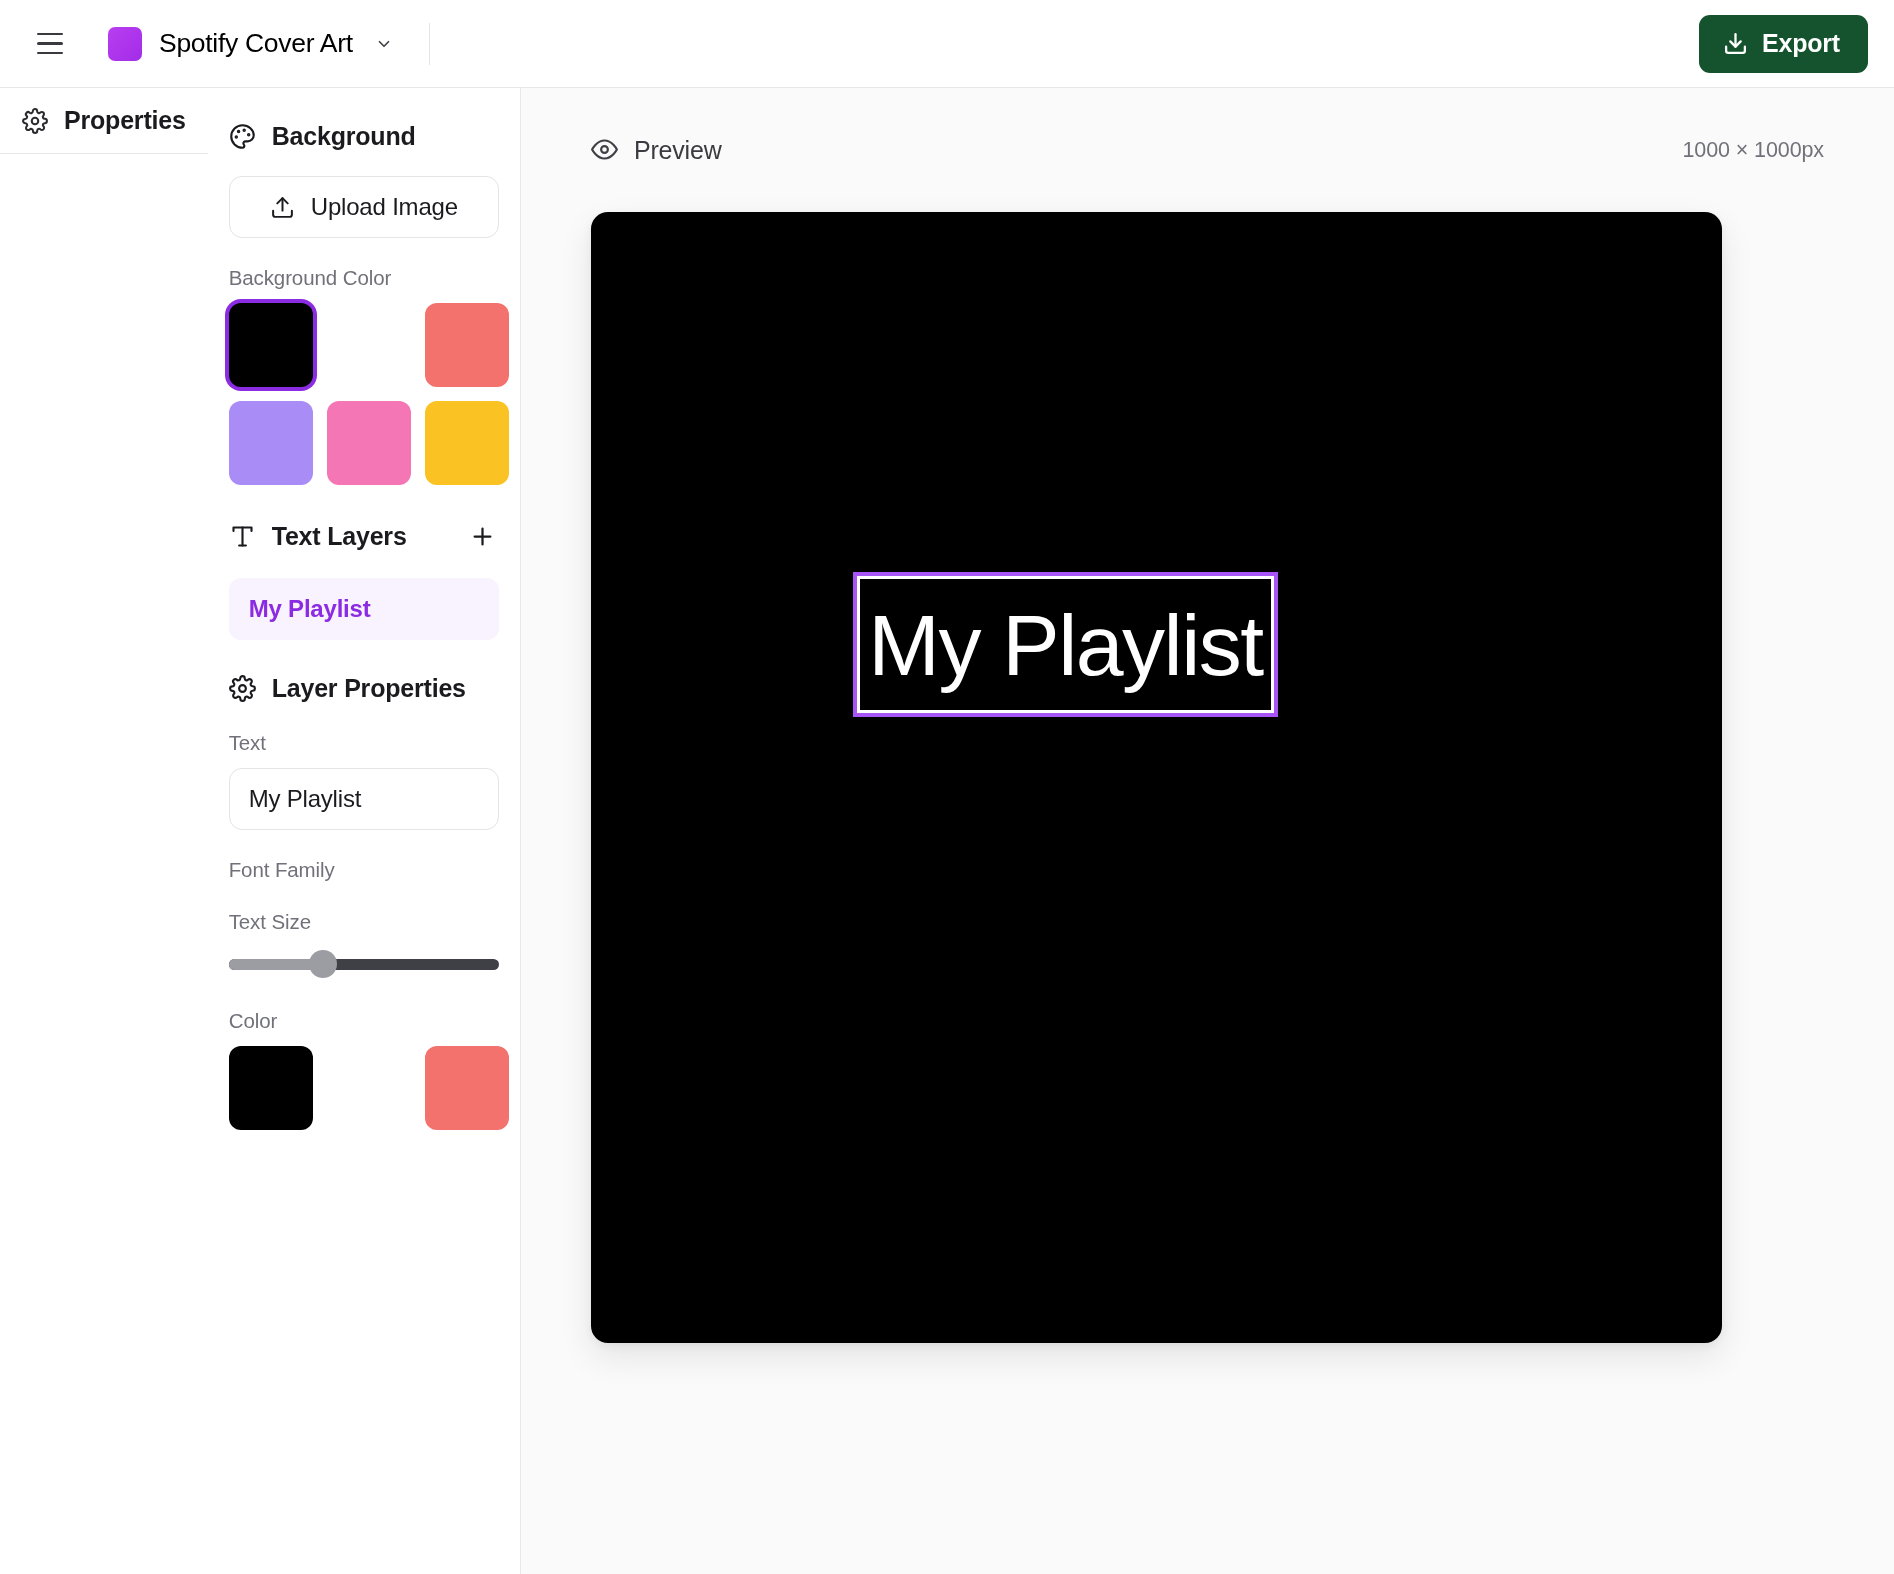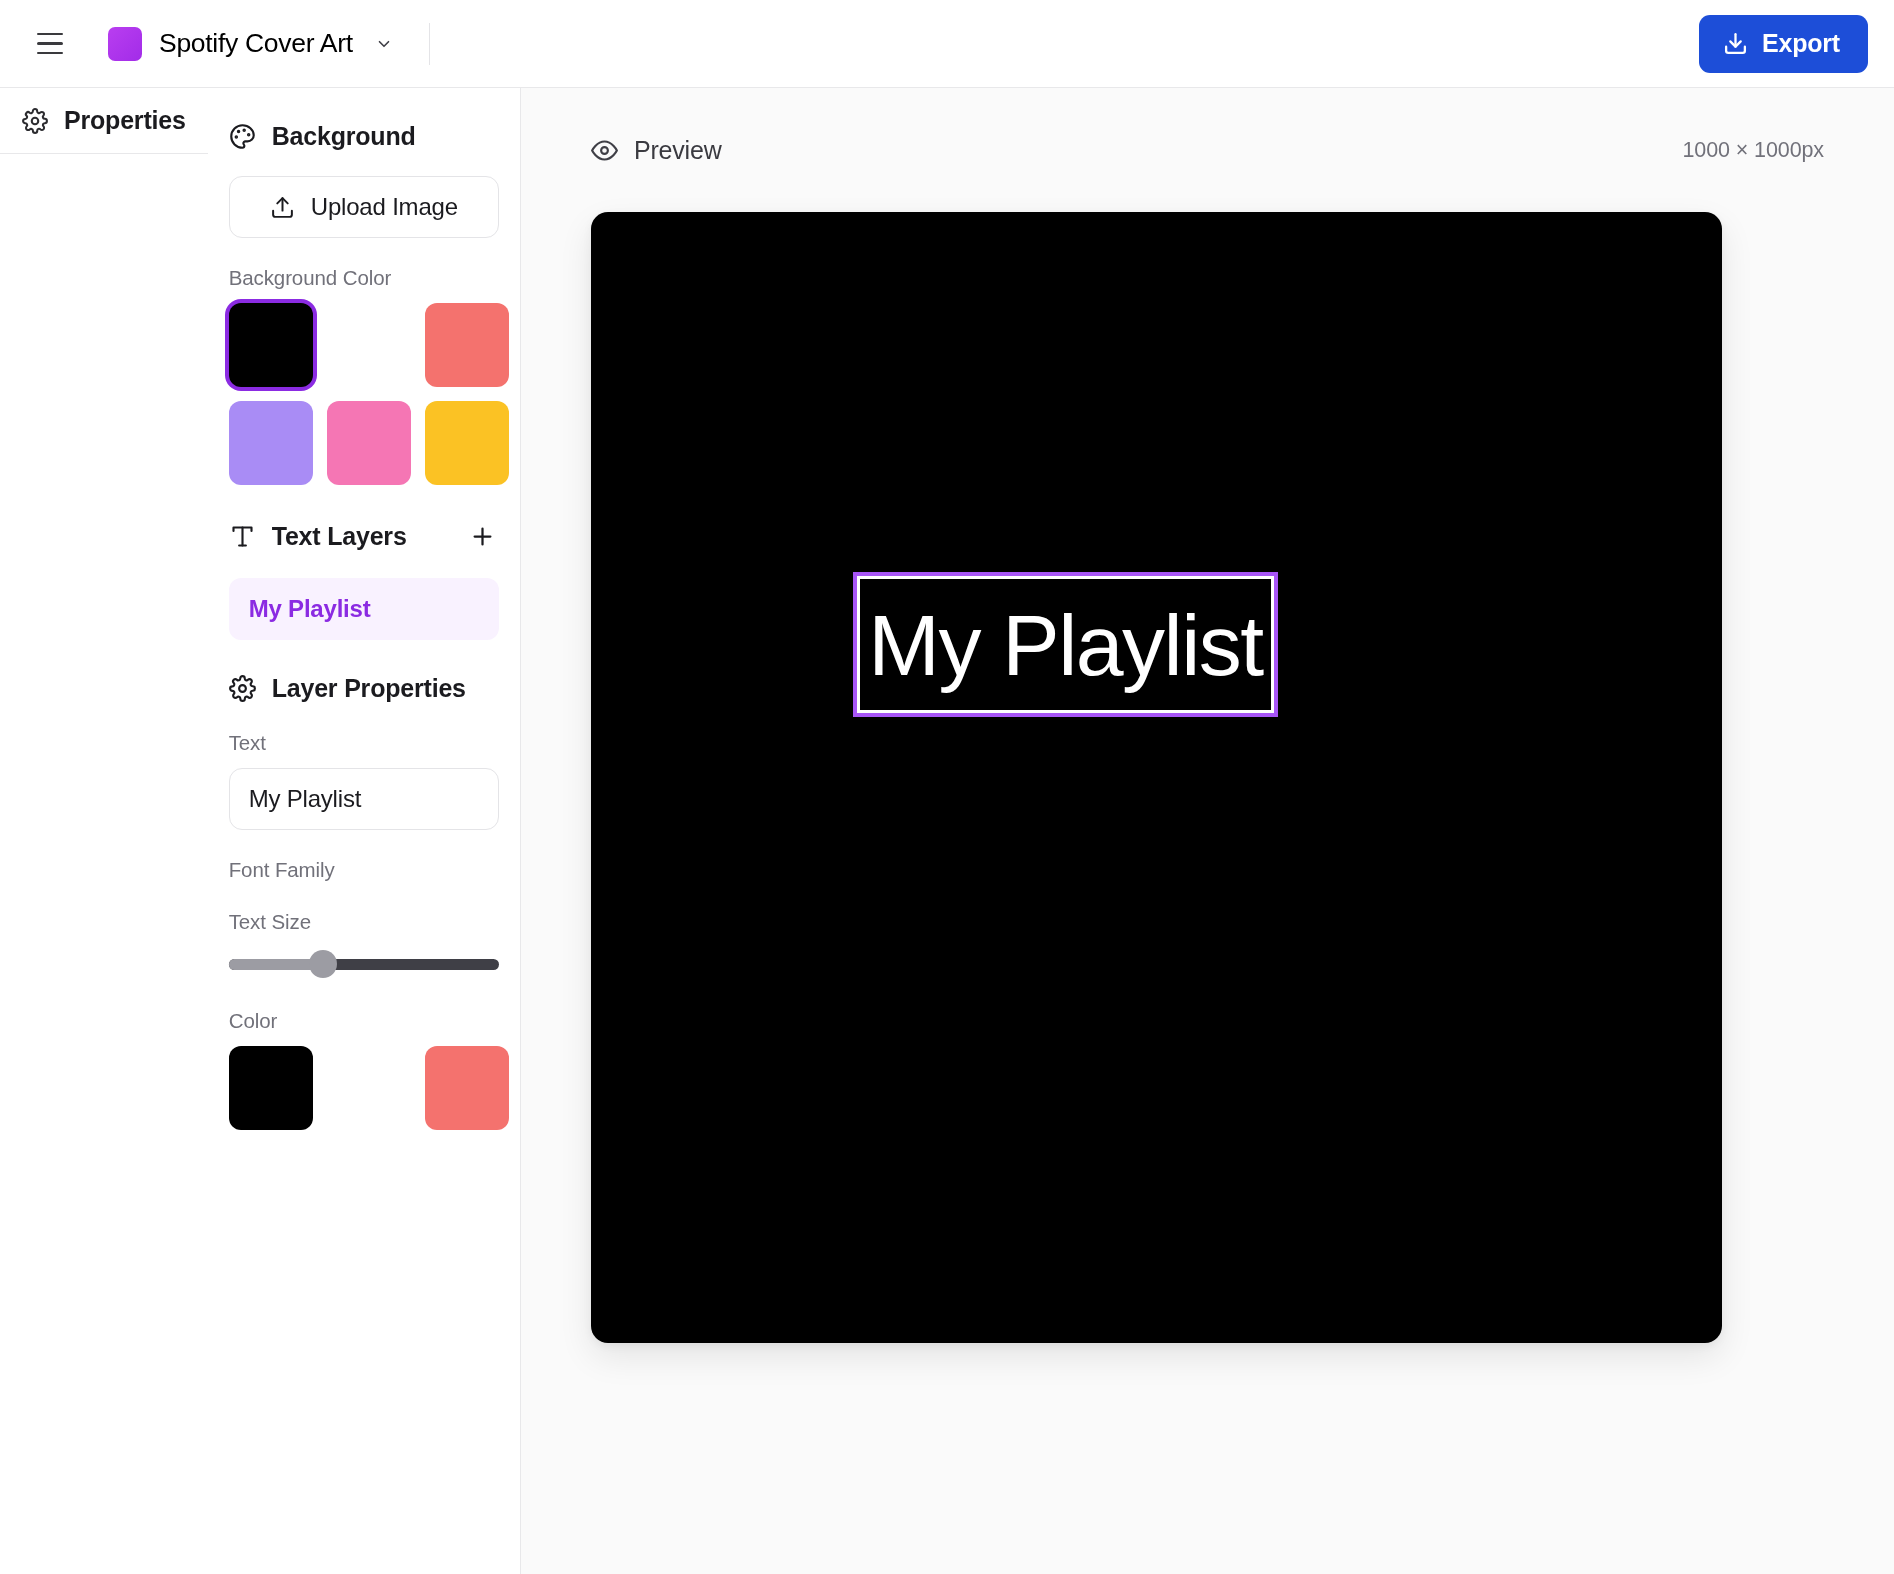--- a/index.html
+++ b/index.html
@@ -92,21 +92,21 @@
     background: #e4e4e7;
     margin-left: 36px;
   }
 
   .topbar-spacer { flex: 1; }
 
   .export-btn {
     display: flex;
     align-items: center;
     gap: 14px;
-    background: #1d4ed8;
+    background: #14532d;
     color: #ffffff;
     border: none;
     border-radius: 11px;
     height: 58px;
     padding: 0 28px 0 24px;
     font-size: 25px;
     font-weight: 700;
     font-family: "Liberation Sans", sans-serif;
     cursor: pointer;
     letter-spacing: -0.2px;
@@ -319,21 +319,21 @@
   }
 
   .preview-head {
     height: 124px;
     min-height: 124px;
     display: flex;
     align-items: center;
     justify-content: space-between;
   }
   .preview-head .left {
-    display: flex; align-items: center; gap: 16px;
+    display: flex; align-items: flex-start; gap: 16px;
   }
   .preview-head .left svg { width: 27px; height: 27px; display: block; color: #3f3f46; }
   .preview-head .ttl {
     font-size: 25px;
     color: #3a3a40;
     letter-spacing: -0.2px;
   }
   .preview-dims {
     font-size: 21.5px;
     color: #71717a;

